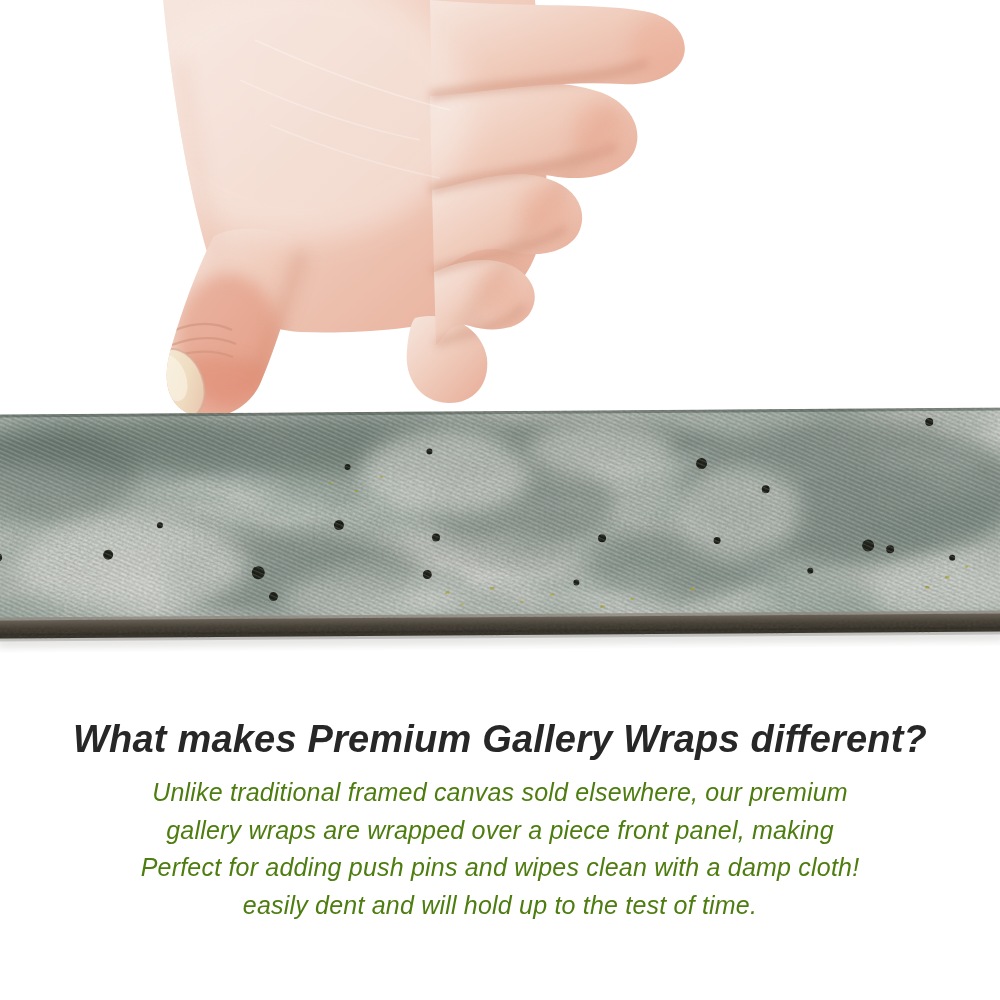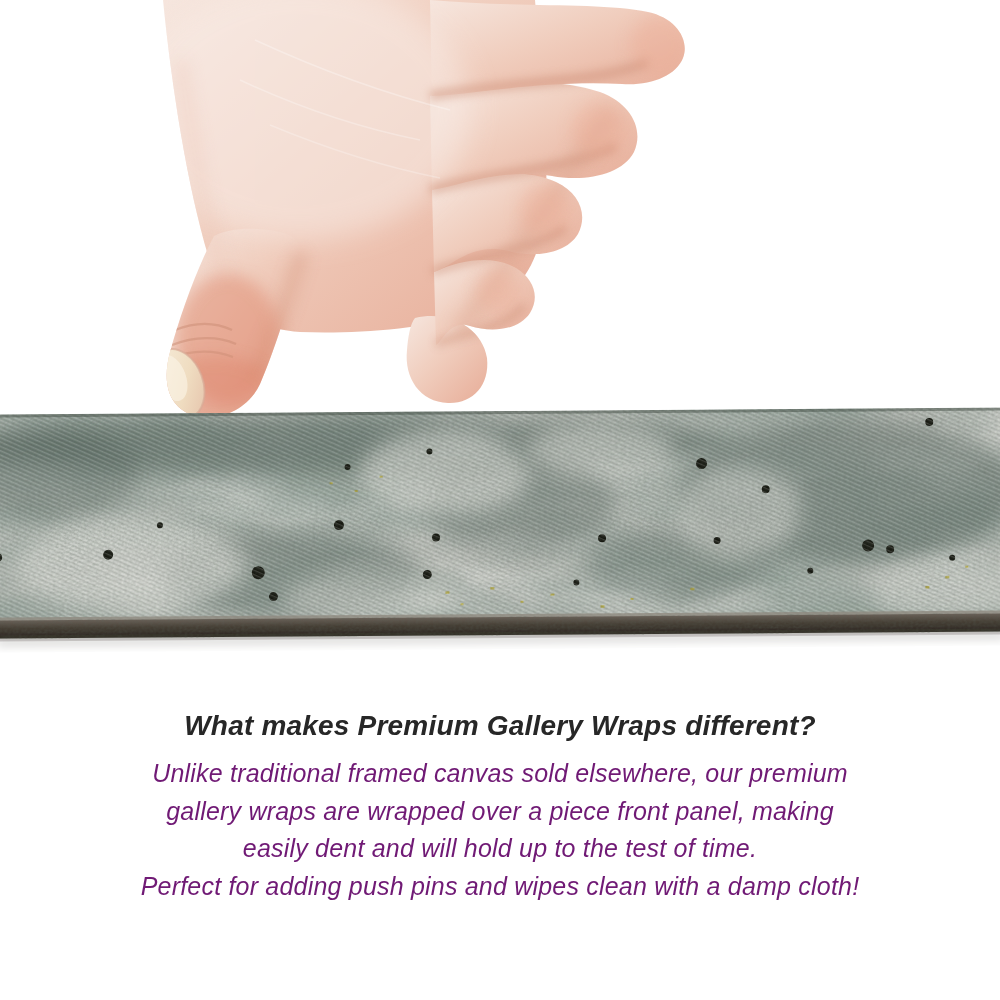--- a/index.html
+++ b/index.html
@@ -2,22 +2,22 @@
 <html><head>
 <meta charset="utf-8">
 <style>
   html,body{margin:0;padding:0;background:#ffffff;}
   body{width:1000px;height:1000px;overflow:hidden;font-family:"Liberation Sans",sans-serif;}
   .stage{position:relative;width:1000px;height:1000px;background:#ffffff;}
   .photo-layer{position:absolute;top:0;left:0;width:1000px;height:650px;}
   .hand-svg{position:absolute;top:0;left:0;}
   .strip-wrap{position:absolute;top:411px;left:-10px;width:1020px;height:240px;transform:rotate(-0.4deg);}
   .copy{position:absolute;top:702px;left:0;width:1000px;text-align:center;color:#272727;font-style:italic;}
-  .copy h2{font-size:28px;font-weight:700;margin:8px 0 13px 0;letter-spacing:.2px;white-space:nowrap;}
-  .copy p{font-size:25px;font-weight:400;margin:0;line-height:37.5px;letter-spacing:.2px;white-space:nowrap;color:#701a75;}
+  .copy h2{font-size:38px;font-weight:700;margin:16px 0 13px 0;letter-spacing:.2px;white-space:nowrap;}
+  .copy p{font-size:25px;font-weight:400;margin:0;line-height:37.5px;letter-spacing:.2px;white-space:nowrap;color:#4d7c0f;}
 </style>
 </head>
 <body>
 
 <div class="stage">
 
   <div class="photo-layer">
 
     <svg class="hand-svg" width="1000" height="432" viewBox="0 0 1000 432">
       <defs>
@@ -200,17 +200,17 @@
         </g>
         <rect x="6" y="225" width="1008" height="9" fill="url(#gShadow)" filter="url(#bl5)"></rect>
       </svg>
     </div>
   </div>
 
   <div class="copy">
     <h2>What makes Premium Gallery Wraps different?</h2>
     <p>Unlike traditional framed canvas sold elsewhere, our premium</p>
     <p>gallery wraps are wrapped over a piece front panel, making</p>
+    <p>Perfect for adding push pins and wipes clean with a damp cloth!</p>
     <p>easily dent and will hold up to the test of time.</p>
-    <p>Perfect for adding push pins and wipes clean with a damp cloth!</p>
   </div>
 
 </div>
 
 </body></html>

